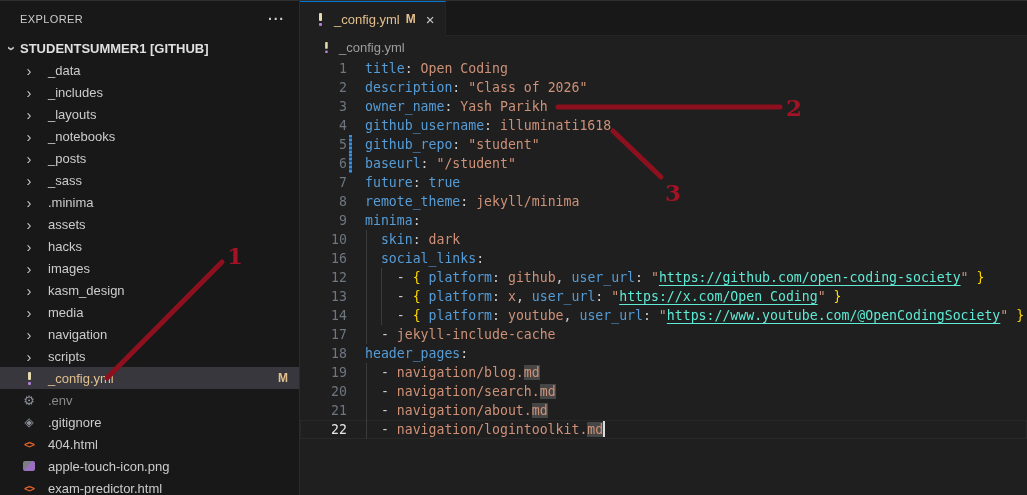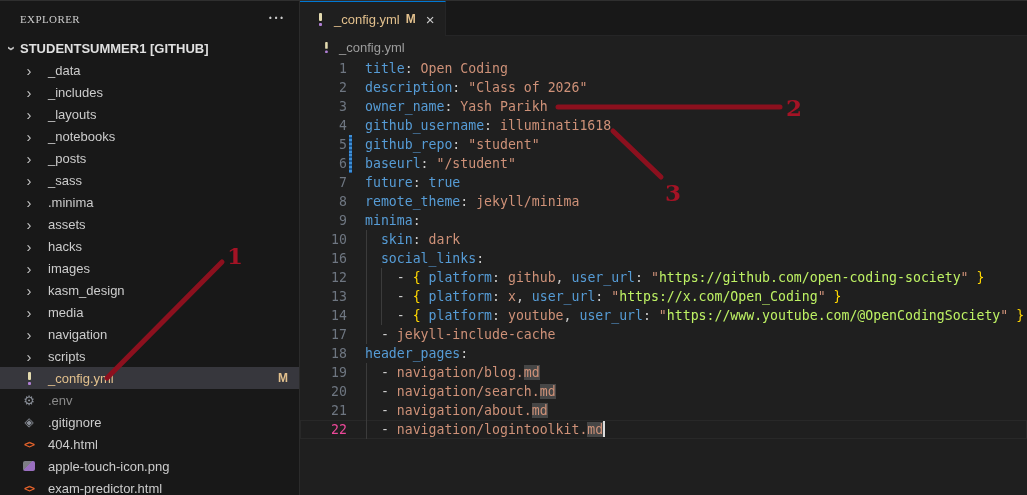--- a/index.html
+++ b/index.html
@@ -9,21 +9,21 @@
     background:#1f1f1f; border-top:1px solid #2f2f2f;
     font-family:"Liberation Sans", sans-serif; color:#cccccc;
     user-select:none;
   }
   
   #sidebar {
     position:absolute; left:0; top:0; width:300px; height:495px;
     background:#181818; border-right:1px solid #2b2b2b;
   }
   .ex-header {
-    height:36px; display:flex; align-items:center; padding:0 14px 0 20px;font-family:Liberation Serif, serif;
+    height:36px; display:flex; align-items:center; padding:0 14px 0 20px;
   }
   .ex-title { font-size:11px; letter-spacing:.4px; color:#cccccc; }
   .ex-more { margin-left:auto; font-size:14px; font-weight:bold; color:#cccccc; letter-spacing:1px; cursor:pointer; }
   .ex-root {
     height:22px; display:flex; align-items:center; padding-left:4px;
     font-size:13px; font-weight:bold; color:#e0e0e0;
   }
   .chevbox { width:16px; display:inline-flex; justify-content:center; color:#c5c5c5; font-size:15px; line-height:1; }
   .chev-down { display:inline-block; transform:rotate(90deg); }
   .ex-item {
@@ -60,34 +60,34 @@
     font-size:13px; color:#9d9d9d; cursor:pointer;
   }
   
   #code-area { position:relative; }
   .code-line { display:flex; height:19px; align-items:stretch; }
   .code-line.current { outline:1px solid #282828; outline-offset:-1px; }
   .ln {
     width:47px; flex:none; text-align:right; color:#6e7681;
     font:13.2px/19px "DejaVu Sans Mono", monospace;
   }
-  .code-line.current .ln { color:#ec4899; }
+  .code-line.current .ln { color:#e5e5e5; }
   .modbar { width:3px; flex:none; margin-left:2px; }
   .modbar.mod { background:repeating-linear-gradient(180deg,#3f8fd6 0 2px,#1c5c9c 2px 4px); }
   pre.code-text {
     position:relative; margin-left:13px; flex:1;
     font:13.2px/19px "DejaVu Sans Mono", monospace; white-space:pre; color:#cccccc;
   }
   .guide { position:absolute; top:0; bottom:0; border-left:1px solid #3b3b3b; }
   .tok-k { color:#569cd6;margin-top:38px; }
   .tok-p { color:#cccccc; }
   .tok-v { color:#ce9178; }
   .tok-b { color:#569cd6; }
   .tok-g { color:#ffd700; }
-  .tok-u { color:#bef264; text-underline-offset:3px; }
+  .tok-u { color:#5eead4; text-decoration:underline; text-underline-offset:3px; }
   .tok-h { color:#ce9178; background:rgba(92,92,92,0.65);margin-top:16px; }
   .cursor { display:inline-block; width:2px; height:16px; background:#dcdcdc; vertical-align:text-bottom; }
   
   #overlay { position:absolute; inset:0; pointer-events:none; z-index:10; }
   .ann-label { font-family:"DejaVu Serif", serif; font-weight:bold; font-size:23px; }
 </style>
 </head>
 <body>
 
 <div id="app">

